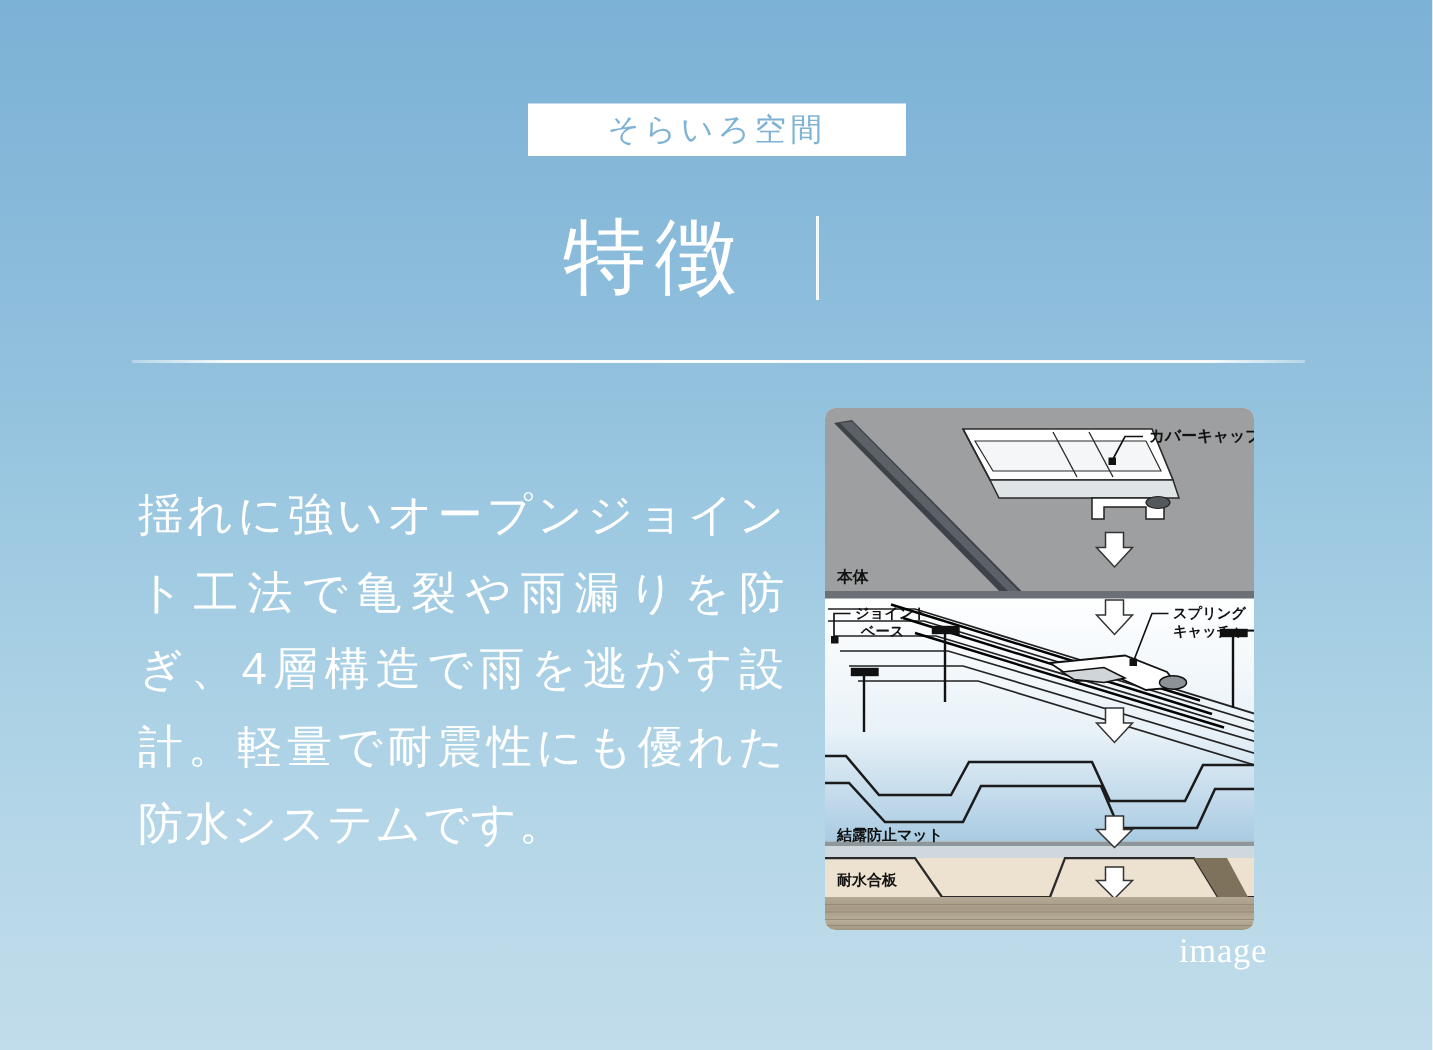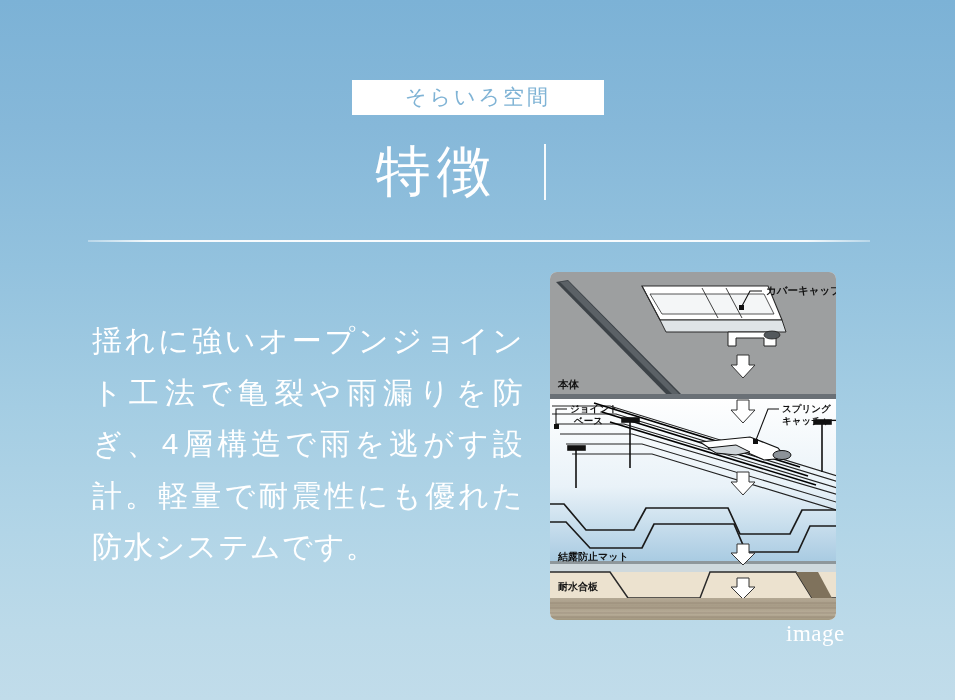--- a/index.html
+++ b/index.html
@@ -25,21 +25,21 @@
         #b2d5e7 76%,
         #bcdae9 90%,
         #c1dcea 100%);
     overflow: hidden;
   }
 
   
   #badge {
     position: absolute;
     left: 352px;
-    top: 80px;
+    top: 69px;
     width: 252px;
     height: 35px;
     background: #ffffff;
     display: flex;
     align-items: center;
     justify-content: center;
     box-sizing: border-box;
   }
   #badge .badge-label {
     font-size: 21px;
@@ -99,21 +99,21 @@
     position: absolute;
     left: 92px;
     top: 288px;
     width: 432px;
     color: #ffffff;
     font-size: 30px;
     line-height: 1.72;
     letter-spacing: 1.2px;
     text-align: justify;
     text-justify: inter-character;
-    font-family: Liberation Mono, monospace;
+    font-family: Liberation Sans, sans-serif;
   }
 
   
   #image-panel {
     position: absolute;
     left: 550px;
     top: 272px;
     width: 286px;
     height: 348px;
     border-radius: 7px;

